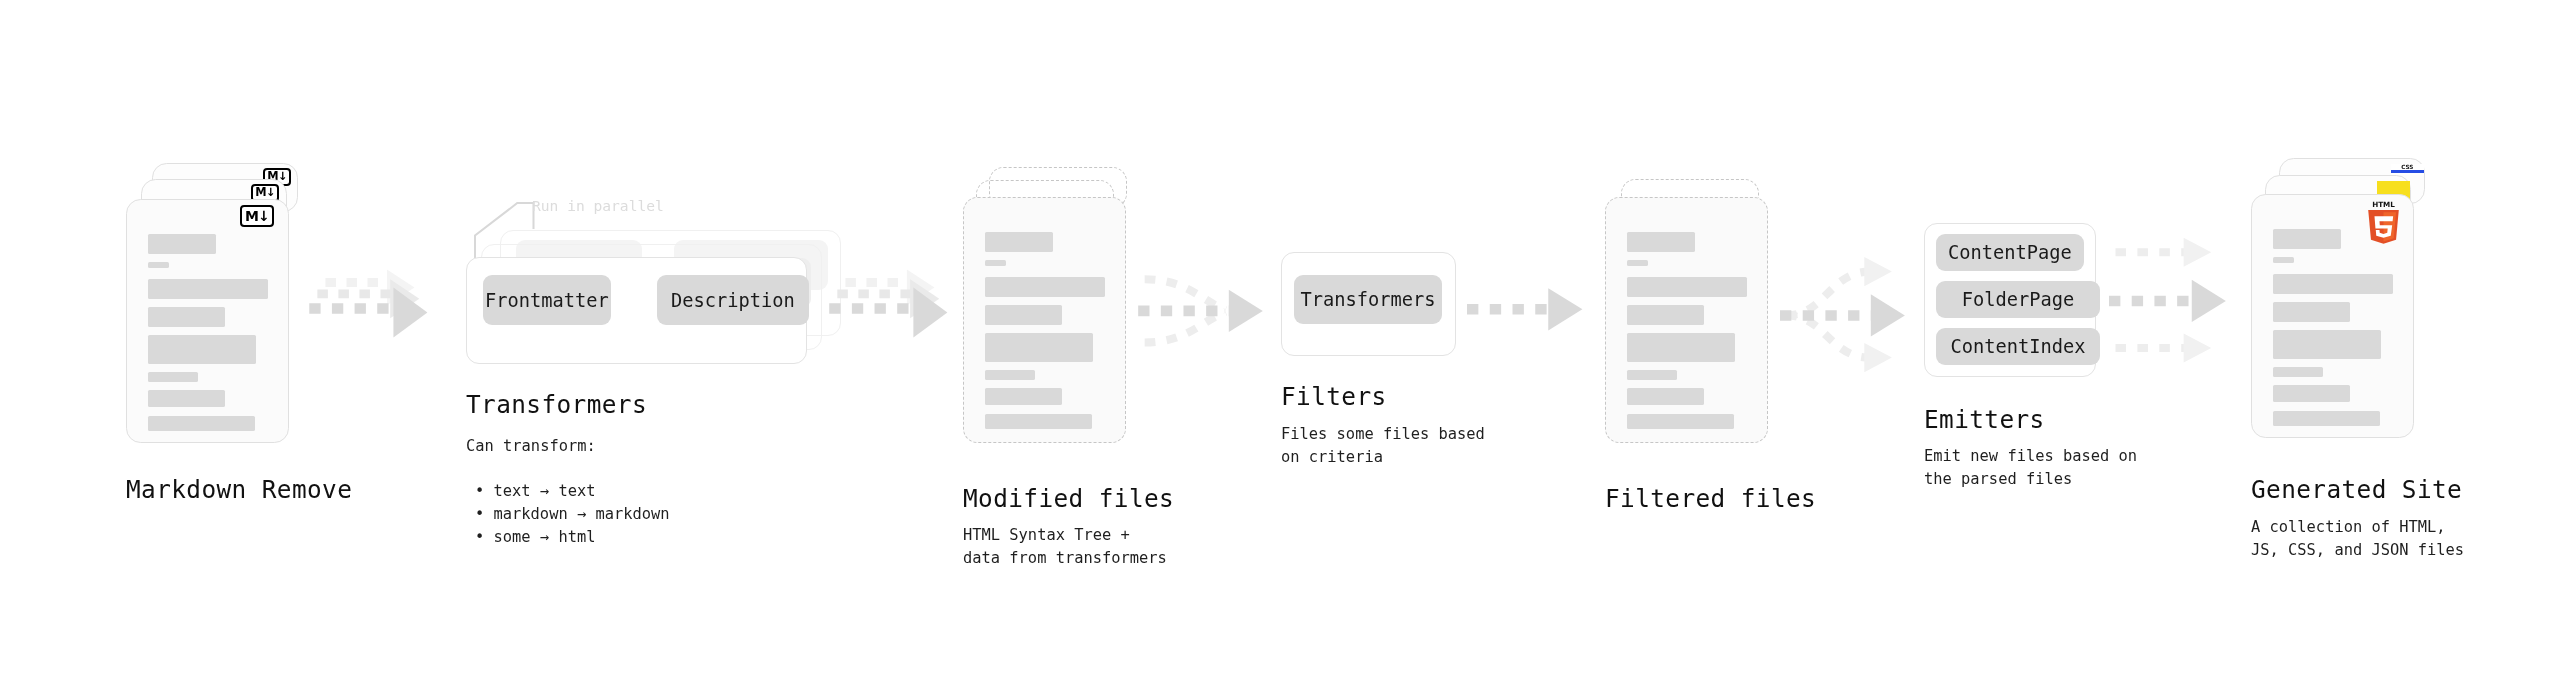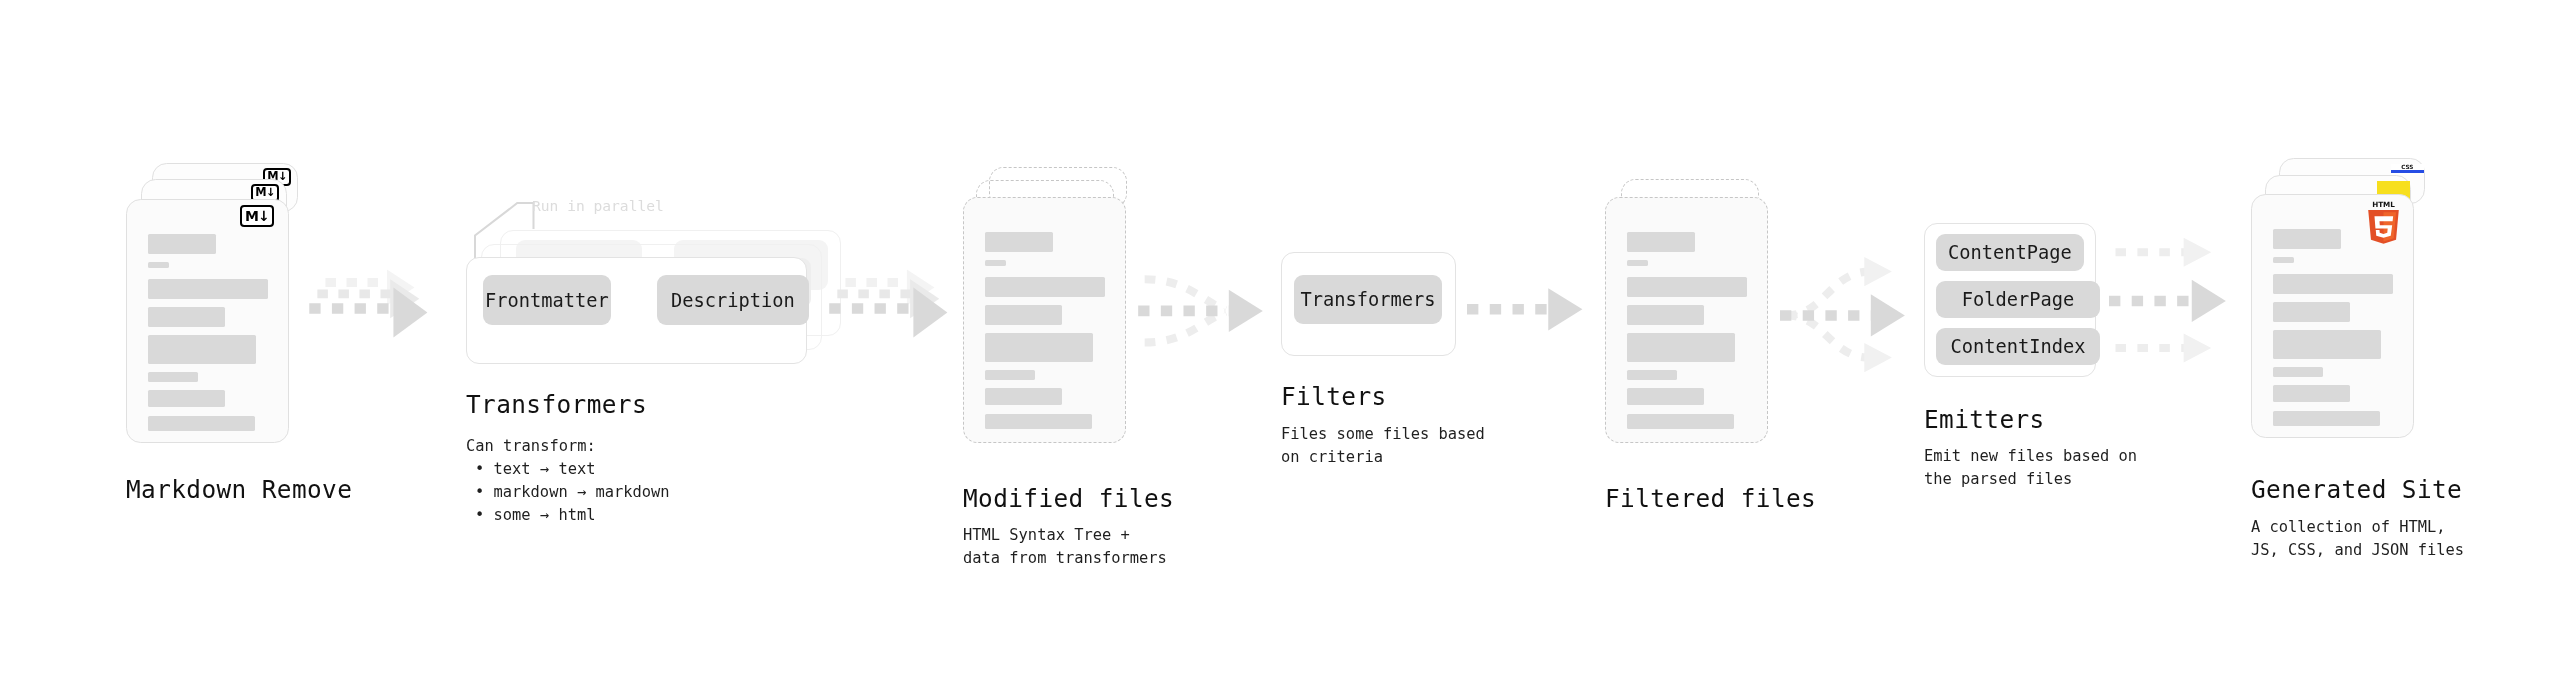--- a/index.html
+++ b/index.html
@@ -179,21 +179,21 @@
           <polygon points="50,42 63,48 50,54" fill="#d8d8d8" stroke="none"></polygon>
       </g>
     </svg>
 
     <div class="groupbox" style="left:466px;top:257px;width:341px;height:107px;"></div>
     <div class="pill" style="left:483px;top:275px;width:128px;height:50px;">Frontmatter</div>
     <div class="pill" style="left:657px;top:275px;width:152px;height:50px;">Description</div>
 
     <div class="title" style="left:466px;top:390px;">Transformers</div>
     <div class="sub" style="left:466px;top:435px;">Can transform:</div>
-    <div class="sublist" style="left:475px;top:458px;">
+    <div class="sublist" style="left:475px;top:480px;">
       <div class="li">• text → text</div>
       <div class="li">• markdown → markdown</div>
       <div class="li">• some → html</div>
     </div>
   </div>
 
   <svg style="left:829px;top:268px;" width="138" height="89" viewBox="0 0 170 110">
     <g stroke="#f1f1f1" stroke-width="11" stroke-dasharray="13 13" stroke-linecap="butt">
       <line x1="20" y1="18" x2="104" y2="18"></line>
     </g>

